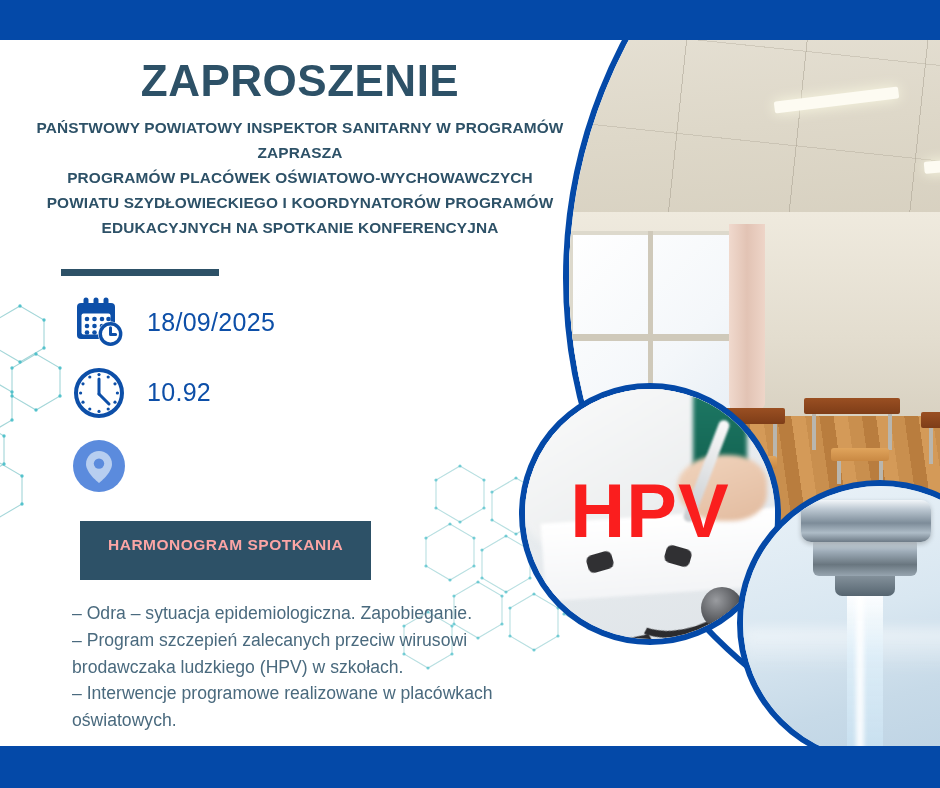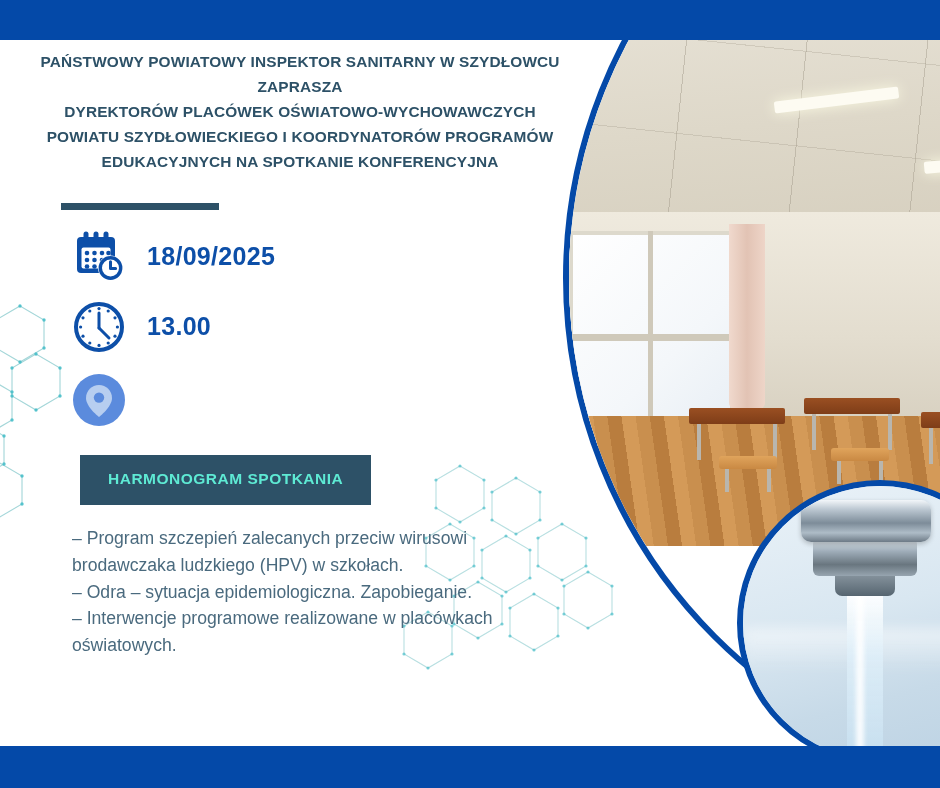--- a/index.html
+++ b/index.html
@@ -227,42 +227,42 @@
     margin-bottom:12px;
   }
   .info-row .ico{
     width:58px;height:58px;
     flex:0 0 58px;
     display:flex;align-items:center;justify-content:center;
   }
   .info-row .val{
     margin-left:19px;
     font-size:25px;
-    font-weight:bold;
+    font-weight:normal;
     color:#0d4fa8;
     letter-spacing:.3px;
   }
   .info-row.place{align-items:flex-start;margin-bottom:6px;}
   .info-row.place .ico{margin-top:3px;}
   .info-row.place .val{
     font-size:17.5px;
     line-height:1.33;
     letter-spacing:.5px;
   }
 
   
   .badge{
     display:inline-block;
     margin:20px 0 0 80px;
     background:#2d5167;
-    color:#5eead4;
+    color:#fca5a5;
     font-size:15.5px;
     font-weight:bold;
     letter-spacing:.5px;
-    padding:15px 28px 17px 28px;
+    padding:15px 28px 26px 28px;
   }
   .agenda{
     margin:20px 72px 0 72px;
     font-size:17.6px;
     line-height:1.53;
     color:#4a6a7e;
   }
   .agenda p{margin:0;}
 </style>
 </head>
@@ -419,37 +419,54 @@
         <circle cx="6" cy="164" r="1.6"></circle>
       <circle cx="190" cy="110" r="1.6"></circle>
         <circle cx="214" cy="124" r="1.6"></circle>
         <circle cx="214" cy="152" r="1.6"></circle>
       <circle cx="190" cy="166" r="1.6"></circle>
         <circle cx="166" cy="152" r="1.6"></circle>
         <circle cx="166" cy="124" r="1.6"></circle>
     </g>
   </svg>
 
+  <div class="photo-doctor">
+    <div class="doc-bg"></div>
+    <div class="doc-coat"></div>
+    <div class="doc-green"></div>
+    <div class="doc-paper"></div>
+    <div class="doc-hand"></div>
+    <div class="doc-pen"></div>
+    <div class="doc-stetho">
+      <div class="tube t1"></div>
+      <div class="tube t2"></div>
+      <div class="ep ep1"></div>
+      <div class="ep ep2"></div>
+      <div class="bell"></div>
+    </div>
+    <div class="hpv-label">HPV</div>
+  </div>
 
   <div class="photo-tap">
     <div class="tap-bg"></div>
     <div class="tap-blur-band"></div>
     <div class="tap-stream"></div>
     <div class="tap-neck"></div>
     <div class="tap-mid"></div>
     <div class="tap-body"></div>
   </div>
 
   <div class="content">
 
+    <h1 class="title">ZAPROSZENIE</h1>
 
     <div class="subtitle">
-      <div>PAŃSTWOWY POWIATOWY INSPEKTOR SANITARNY W SZYDŁOWCU</div>
+      <div>PAŃSTWOWY POWIATOWY INSPEKTOR SANITARNY W PROGRAMÓW</div>
       <div>ZAPRASZA</div>
-      <div>DYREKTORÓW PLACÓWEK OŚWIATOWO-WYCHOWAWCZYCH</div>
+      <div>PROGRAMÓW PLACÓWEK OŚWIATOWO-WYCHOWAWCZYCH</div>
       <div>POWIATU SZYDŁOWIECKIEGO I KOORDYNATORÓW PROGRAMÓW</div>
       <div>EDUKACYJNYCH NA SPOTKANIE KONFERENCYJNA</div>
     </div>
 
     <div class="divider"></div>
 
     <div class="info-list">
 
       <div class="info-row">
         <span class="ico">
@@ -497,37 +514,37 @@
                 <circle cx="17.8" cy="43" r="1.6"></circle>
               <circle cx="11" cy="36.2" r="1.6"></circle>
                 <circle cx="8.6" cy="27" r="1.6"></circle>
               <circle cx="11" cy="17.8" r="1.6"></circle>
                 <circle cx="17.8" cy="11" r="1.6"></circle>
             </g>
             <path d="M27 13 V28" fill="none" stroke="#0d4fa8" stroke-width="3" stroke-linecap="round"></path>
             <path d="M27 28 L37 38" fill="none" stroke="#0d4fa8" stroke-width="3" stroke-linecap="round"></path>
           </svg>
         </span>
-        <span class="val">13.00</span>
+        <span class="val">10.92</span>
       </div>
 
       <div class="info-row place">
         <span class="ico">
           <svg width="54" height="54" viewBox="0 0 54 54">
             <circle cx="27" cy="27" r="26" fill="#5b8bdd"></circle>
             <path d="M27 12 C19.8 12 14 17.8 14 25 C14 34 27 44 27 44 C27 44 40 34 40 25 C40 17.8 34.2 12 27 12 Z" fill="#b7cef0"></path>
             <circle cx="27" cy="24.6" r="5.2" fill="#5b8bdd"></circle>
           </svg>
         </span>
       </div>
     </div>
 
     <div class="badge">HARMONOGRAM SPOTKANIA</div>
 
     <div class="agenda">
+      <p>– Odra – sytuacja epidemiologiczna. Zapobieganie.</p>
       <p>– Program szczepień zalecanych przeciw wirusowi brodawczaka ludzkiego (HPV) w szkołach.</p>
-      <p>– Odra – sytuacja epidemiologiczna. Zapobieganie.</p>
       <p>– Interwencje programowe realizowane w placówkach oświatowych.</p>
     </div>
   </div>
 
   <div class="bar bar-bottom"></div>
 </div>
 
 </body></html>

